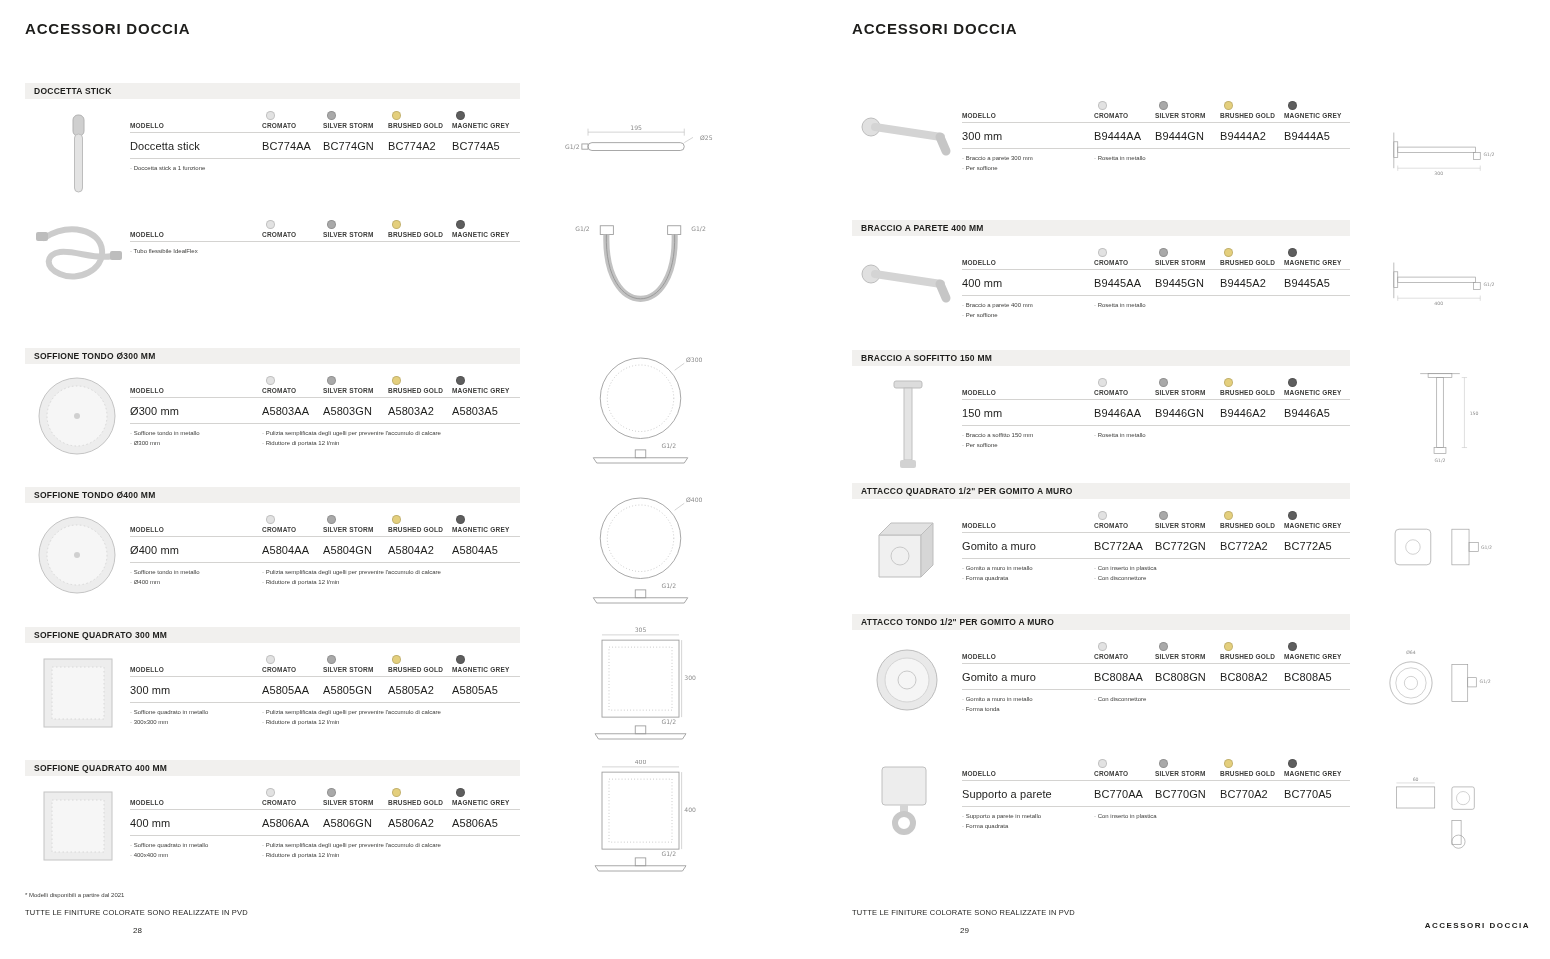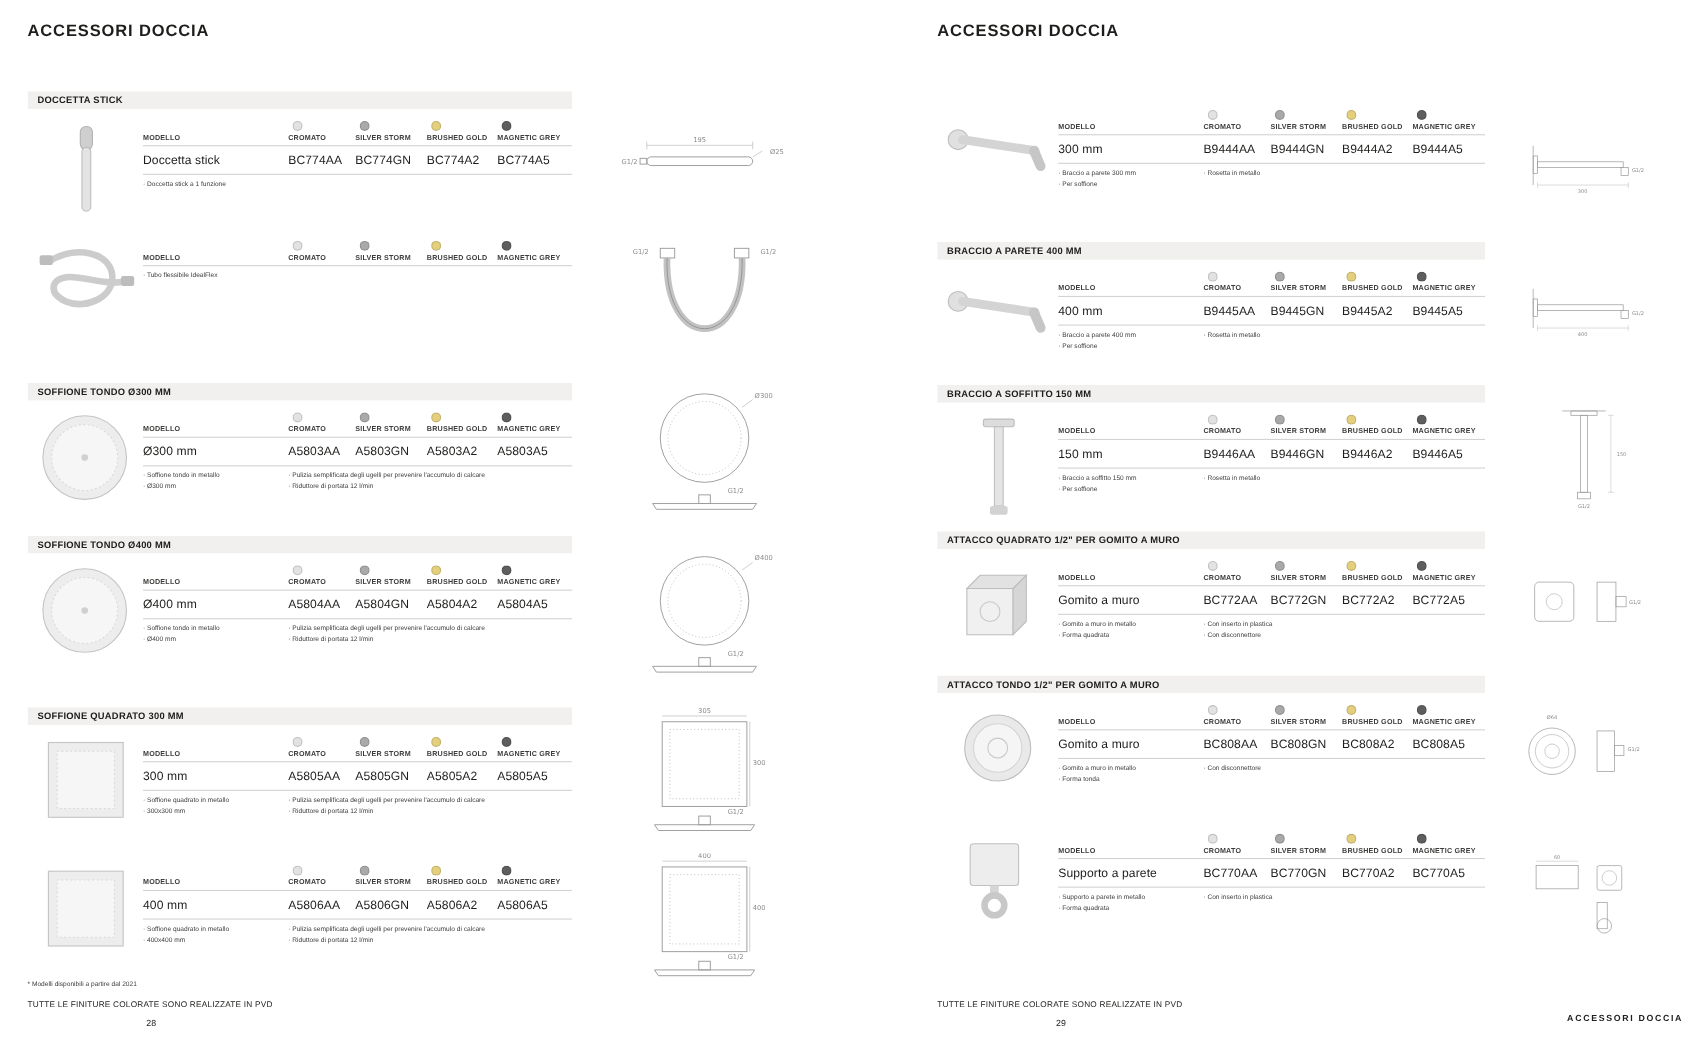--- a/index.html
+++ b/index.html
@@ -205,21 +205,21 @@
     <circle cx="100" cy="54" r="46" fill="none" stroke="#9c9c9c"></circle>
     <circle cx="100" cy="54" r="38" fill="none" stroke="#bbbbbb" stroke-dasharray="1 2.6"></circle>
     <line x1="139" y1="22" x2="150" y2="14" stroke="#b9b9b9" stroke-width="0.7"></line>
     <rect x="94" y="113" width="12" height="9" fill="none" stroke="#9c9c9c"></rect>
     <path d="M46,122 L154,122 L150,128 L50,128 Z" fill="none" stroke="#9c9c9c"></path>
             <text x="152" y="12" text-anchor="start">Ø300</text>
             <text x="124" y="111" text-anchor="start">G1/2</text>
           </svg>
         </div>
       </section>
-      <section class="section" style="height: 156px;">
+      <section class="section" style="height: 140px;">
         <div class="sec-main">
           <div class="sec-bar">
             <span>SOFFIONE TONDO Ø400 MM</span>
           </div>
           <div class="sec-body">
             <div class="thumb">
               <svg width="85" height="85" viewBox="0 0 85 85">
                 <circle cx="42" cy="42" r="38" fill="#ededed" stroke="#c4c4c4"></circle>
                 <circle cx="42" cy="42" r="30" fill="#f6f6f6" stroke="#d8d8d8" stroke-dasharray="1.5 2.5"></circle>
                 <circle cx="42" cy="42" r="3" fill="#d0d0d0"></circle>
@@ -332,20 +332,23 @@
     <rect x="94" y="113" width="12" height="9" fill="none" stroke="#9c9c9c"></rect>
     <path d="M48,122 L152,122 L148,128 L52,128 Z" fill="none" stroke="#9c9c9c"></path>
             <text x="100" y="6" text-anchor="middle">305</text>
             <text x="150" y="60" text-anchor="start">300</text>
             <text x="124" y="111" text-anchor="start">G1/2</text>
           </svg>
         </div>
       </section>
       <section class="section" style="height: 130px;">
         <div class="sec-main">
+          <div class="sec-bar">
+            <span>SOFFIONE QUADRATO 400 MM</span>
+          </div>
           <div class="sec-body">
             <div class="thumb">
               <svg width="80" height="80" viewBox="0 0 80 80">
                 <rect x="6" y="6" width="68" height="68" fill="#ededed" stroke="#c4c4c4"></rect>
                 <rect x="14" y="14" width="52" height="52" fill="#f6f6f6" stroke="#d8d8d8" stroke-dasharray="1.5 2.5"></rect>
               </svg>
             </div>
             <div class="tbl">
               <div class="grid swatch-row">
                 <div class="cell"></div>

